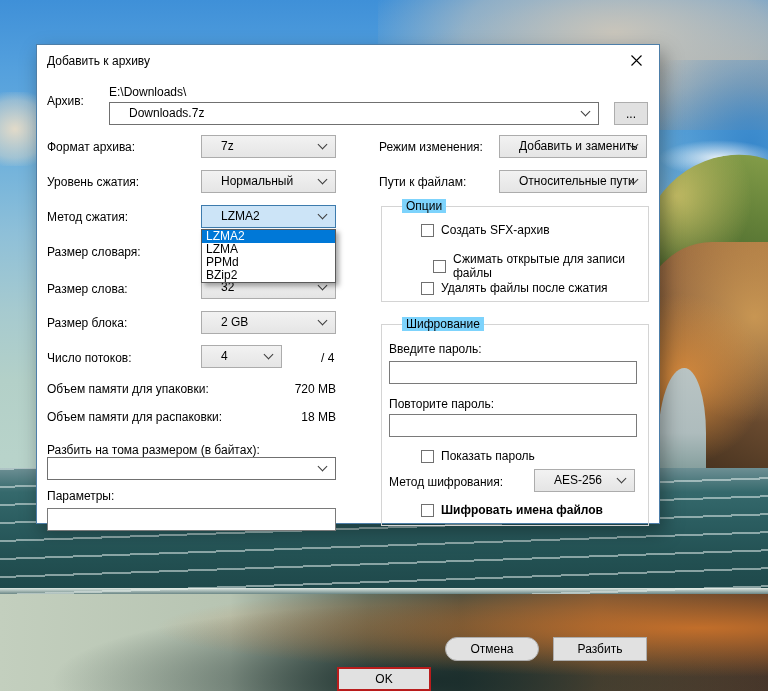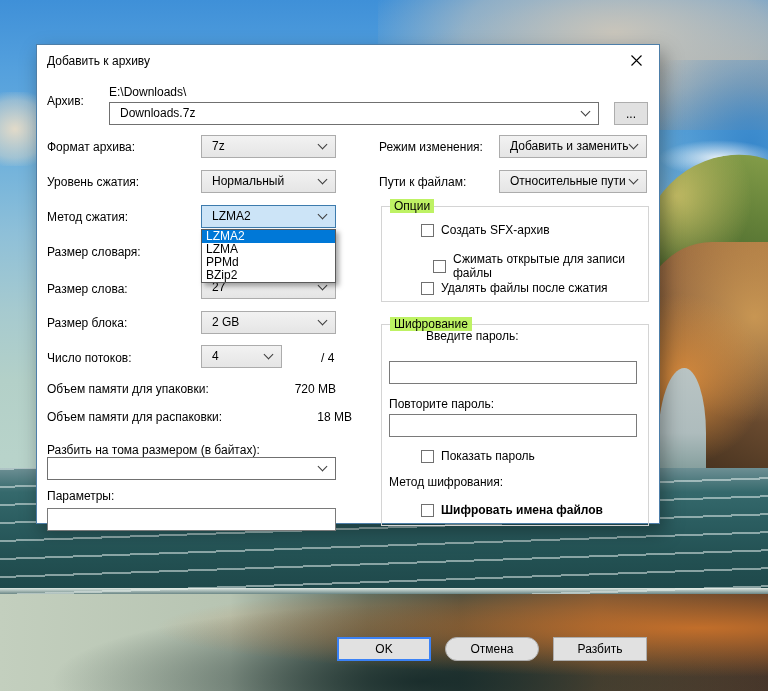--- a/index.html
+++ b/index.html
@@ -46,43 +46,43 @@
   .dialog { position:absolute; left:36px; top:44px; width:624px; height:480px;
     background:#fff; border:1px solid #4d7ea8; box-shadow:4px 8px 18px rgba(0,0,0,.35);
     font-size:12px; color:#000; }
   .titlebar { position:absolute; left:0; top:0; right:0; height:32px; background:#fff; }
   .title { position:absolute; left:10px; top:9px; font-size:12px; white-space:nowrap; }
   .close-btn { position:absolute; right:0; top:0; width:45px; height:30px; display:flex; align-items:center; justify-content:center; cursor:pointer; }
 
   .lbl { position:absolute; white-space:nowrap; }
 
   .combo { position:absolute; height:23px; background:linear-gradient(180deg,#f2f2f2,#e5e5e5);
-    border:1px solid #acacac; line-height:21px; padding-left:10px; cursor:default; }
+    border:1px solid #acacac; line-height:21px; padding-left:19px; cursor:default; }
   .combo.white { background:#fff; border:1px solid #707070; }
   .combo.focused { background:#cce4f7; border:1px solid #3d7bad; }
   .chev { position:absolute; right:9px; top:50%; width:7px; height:7px; margin-top:-6px;
     border-right:1.5px solid #3c3c3c; border-bottom:1.5px solid #3c3c3c; transform:rotate(45deg); }
 
   .droplist { position:absolute; left:164px; top:184px; width:135px; background:#fff;
     border:1px solid #5a5a5a; box-shadow:3px 3px 5px rgba(0,0,0,.35); z-index:10; }
   .droplist .opt { height:13px; line-height:13px; padding-left:4px; font-size:12px; cursor:default; white-space:nowrap; }
   .droplist .opt.selected { background:#0078d7; color:#fff; }
 
   .tinput { position:absolute; height:23px; background:#fff; border:1px solid #7a7a7a;
     font-family:"Liberation Sans",sans-serif; font-size:12px; padding:0 5px; outline:none; }
 
   .group { position:absolute; border:1px solid #d4d4d4; }
-  .group-title { position:absolute; top:-8px; left:8px; background:#bef264; padding:0 4px; white-space:nowrap; }
+  .group-title { position:absolute; top:-8px; left:20px; background:#7dd3fc; padding:0 4px; white-space:nowrap; }
 
   .cbrow { position:absolute; display:flex; align-items:center; cursor:default;padding-left:32px; }
   .cb { width:13px; height:13px; background:#fff; border:1px solid #707070; margin-right:7px; flex:none; }
 
   .btn { position:absolute; height:24px; background:#e1e1e1; border:1px solid #adadad;
     font-family:"Liberation Sans",sans-serif; font-size:12px; text-align:center; line-height:22px; cursor:pointer; }
-  .btn.default { border:2px solid #3b82f6; line-height:20px; }
+  .btn.default { border:2px solid #b91c1c; line-height:20px;margin-top:30px; }
 
   .rt { text-align:right; }
 </style>
 </head>
 <body>
 
 <div class="wp">
   <div class="wp-sky"></div>
   <div class="wp-clouds-tr"></div>
   <div class="wp-cloud-l"></div>
@@ -137,42 +137,42 @@
     <div class="opt selected">LZMA2</div>
     <div class="opt">LZMA</div>
     <div class="opt">PPMd</div>
     <div class="opt">BZip2</div>
   </div>
 
   <span class="lbl" style="left:10px; top:200px;">Размер словаря:</span>
 
   <span class="lbl" style="left:10px; top:237px;">Размер слова:</span>
   <div class="combo" style="left:164px; top:231px; width:135px;">
-    <span>27</span>
+    <span>32</span>
     <span class="chev"></span>
   </div>
 
   <span class="lbl" style="left:10px; top:271px;">Размер блока:</span>
   <div class="combo" style="left:164px; top:266px; width:135px;">
     <span>2 GB</span>
     <span class="chev"></span>
   </div>
 
   <span class="lbl" style="left:10px; top:306px;">Число потоков:</span>
   <div class="combo" style="left:164px; top:300px; width:81px;">
     <span>4</span>
     <span class="chev"></span>
   </div>
   <span class="lbl" style="left:284px; top:306px;">/ 4</span>
 
   <span class="lbl" style="left:10px; top:337px;">Объем памяти для упаковки:</span>
   <span class="lbl rt" style="left:164px; top:337px; width:135px;">720 MB</span>
 
   <span class="lbl" style="left:10px; top:365px;">Объем памяти для распаковки:</span>
-  <span class="lbl rt" style="left:164px; top:365px; width:135px;margin-left:16px;">18 MB</span>
+  <span class="lbl rt" style="left:164px; top:365px; width:135px;">18 MB</span>
 
   <span class="lbl" style="left:10px; top:398px;">Разбить на тома размером (в байтах):</span>
   <div class="combo white" style="left:10px; top:412px; width:289px;">
     <span></span>
     <span class="chev"></span>
   </div>
 
   <span class="lbl" style="left:10px; top:444px;">Параметры:</span>
   <input class="tinput" style="left: 10px; top: 463px; width: 289px;" value="">
 
@@ -200,31 +200,35 @@
     <span>Сжимать открытые для записи файлы</span>
   </div>
   <div class="cbrow" style="left:352px; top:236px;align-items:flex-end;">
     <span class="cb"></span>
     <span>Удалять файлы после сжатия</span>
   </div>
 
   <div class="group" style="left:344px; top:279px; width:268px; height:202px;">
     <span class="group-title">Шифрование</span>
   </div>
-  <span class="lbl" style="left:352px; top:284px;margin-left:37px;">Введите пароль:</span>
+  <span class="lbl" style="left:352px; top:297px;">Введите пароль:</span>
   <input class="tinput" style="left: 352px; top: 316px; width: 248px;">
   <span class="lbl" style="left:352px; top:352px;">Повторите пароль:</span>
   <input class="tinput" style="left: 352px; top: 369px; width: 248px;">
 
   <div class="cbrow" style="left:352px; top:404px;">
     <span class="cb"></span>
     <span>Показать пароль</span>
   </div>
 
   <span class="lbl" style="left:352px; top:430px;">Метод шифрования:</span>
+  <div class="combo" style="left:497px; top:424px; width:101px;">
+    <span>AES-256</span>
+    <span class="chev"></span>
+  </div>
 
   <div class="cbrow" style="left:352px; top:458px;font-weight:bold;">
     <span class="cb"></span>
     <span>Шифровать имена файлов</span>
   </div>
 
   <button class="btn default" style="left:300px; top:592px; width:94px;">OK</button>
   <button class="btn" style="left:408px; top:592px; width:94px;border-radius:12px;">Отмена</button>
   <button class="btn" style="left:516px; top:592px; width:94px;">Разбить</button>
 </div>

